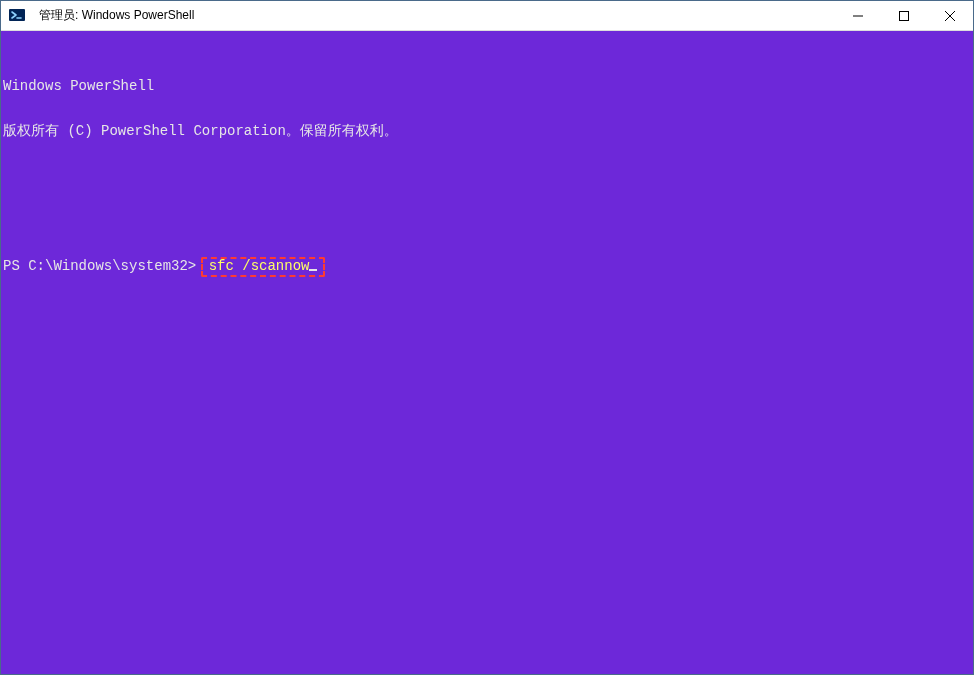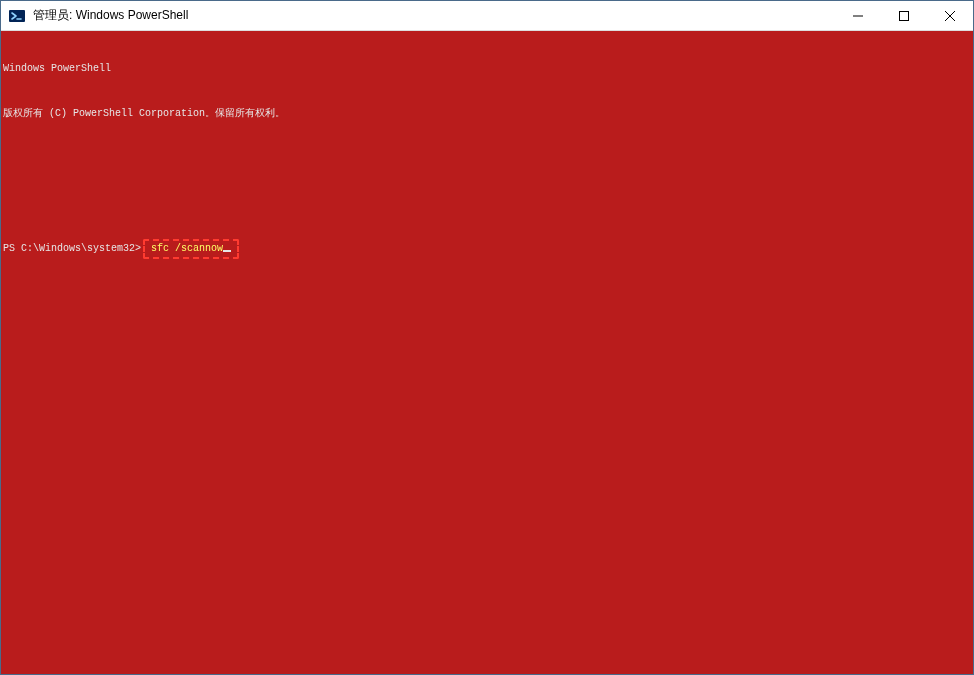--- a/index.html
+++ b/index.html
@@ -20,23 +20,23 @@
     .titlebar {
       height: 30px;
       background: #ffffff;
       display: flex;
       align-items: center;
       border-bottom: 1px solid #ddd;
       flex-shrink: 0;
     }
     .titlebar-left {
       display: flex;
-      align-items: flex-end;
+      align-items: flex-start;
       padding-left: 8px;
-      gap: 8px;
+      gap: 14px;
       flex: 1;
       overflow: hidden;
     }
     .app-icon {
       width: 16px;
       height: 16px;
       flex-shrink: 0;
     }
     .app-icon svg { display: block; }
     .title-text {
@@ -54,24 +54,24 @@
       display: flex;
       align-items: center;
       justify-content: center;
       font-size: 10px;
       color: #000;
       font-family: "Segoe MDL2 Assets", "Segoe UI Symbol", sans-serif;
     }
     .win-btn svg { display:block; }
     .terminal {
       flex: 1;
-      background: #b91c1c;
-      padding: 0 2px;
+      background: #6d28d9;
+      padding: 18px 2px;
       font-family: "NSimSun", "SimSun", "Consolas", "Courier New", monospace;
-      font-size: 10px;
+      font-size: 14px;
       line-height: 15px;
       color: #e6e6e6;
       white-space: pre;
       overflow: hidden;
       position: relative;
     }
     .tline {
       min-height: 15px;
     }
     .prompt-row {

